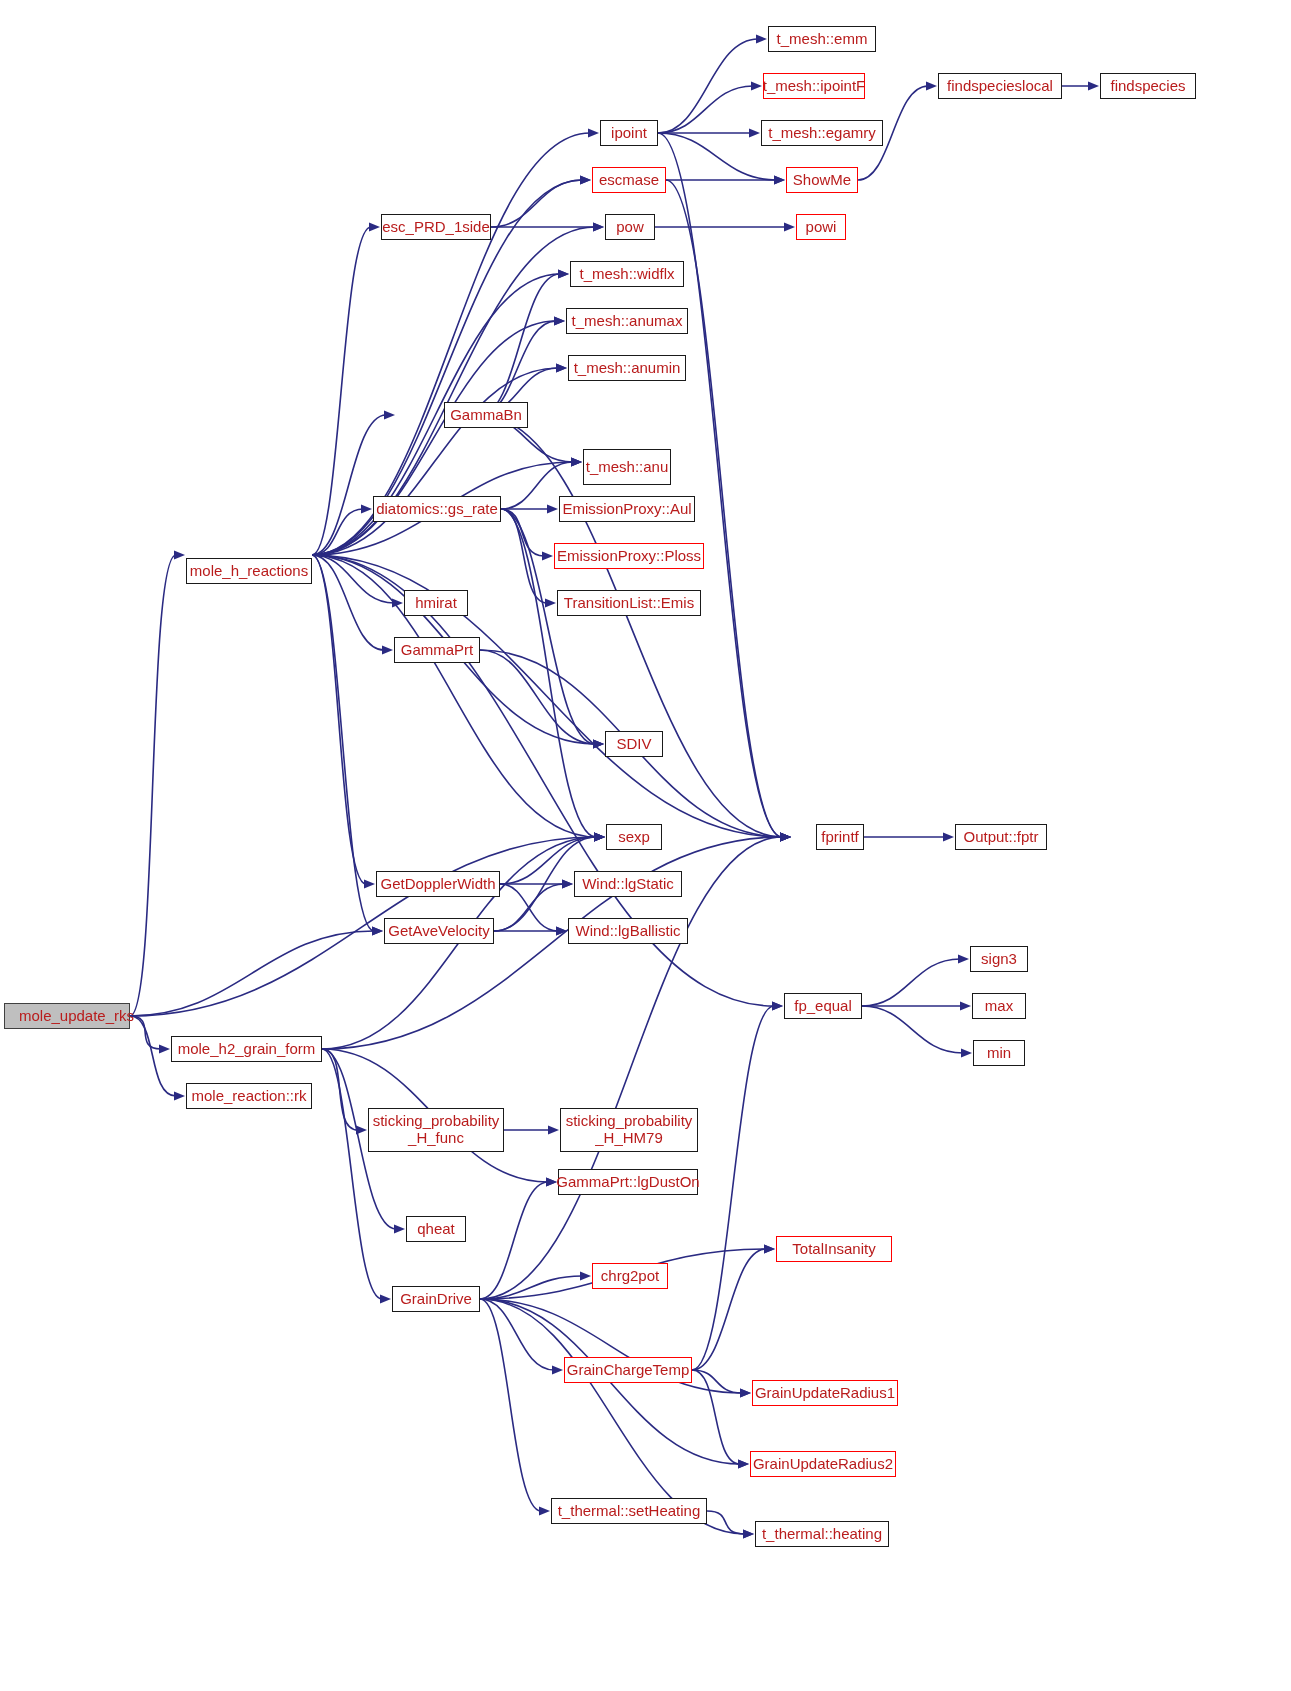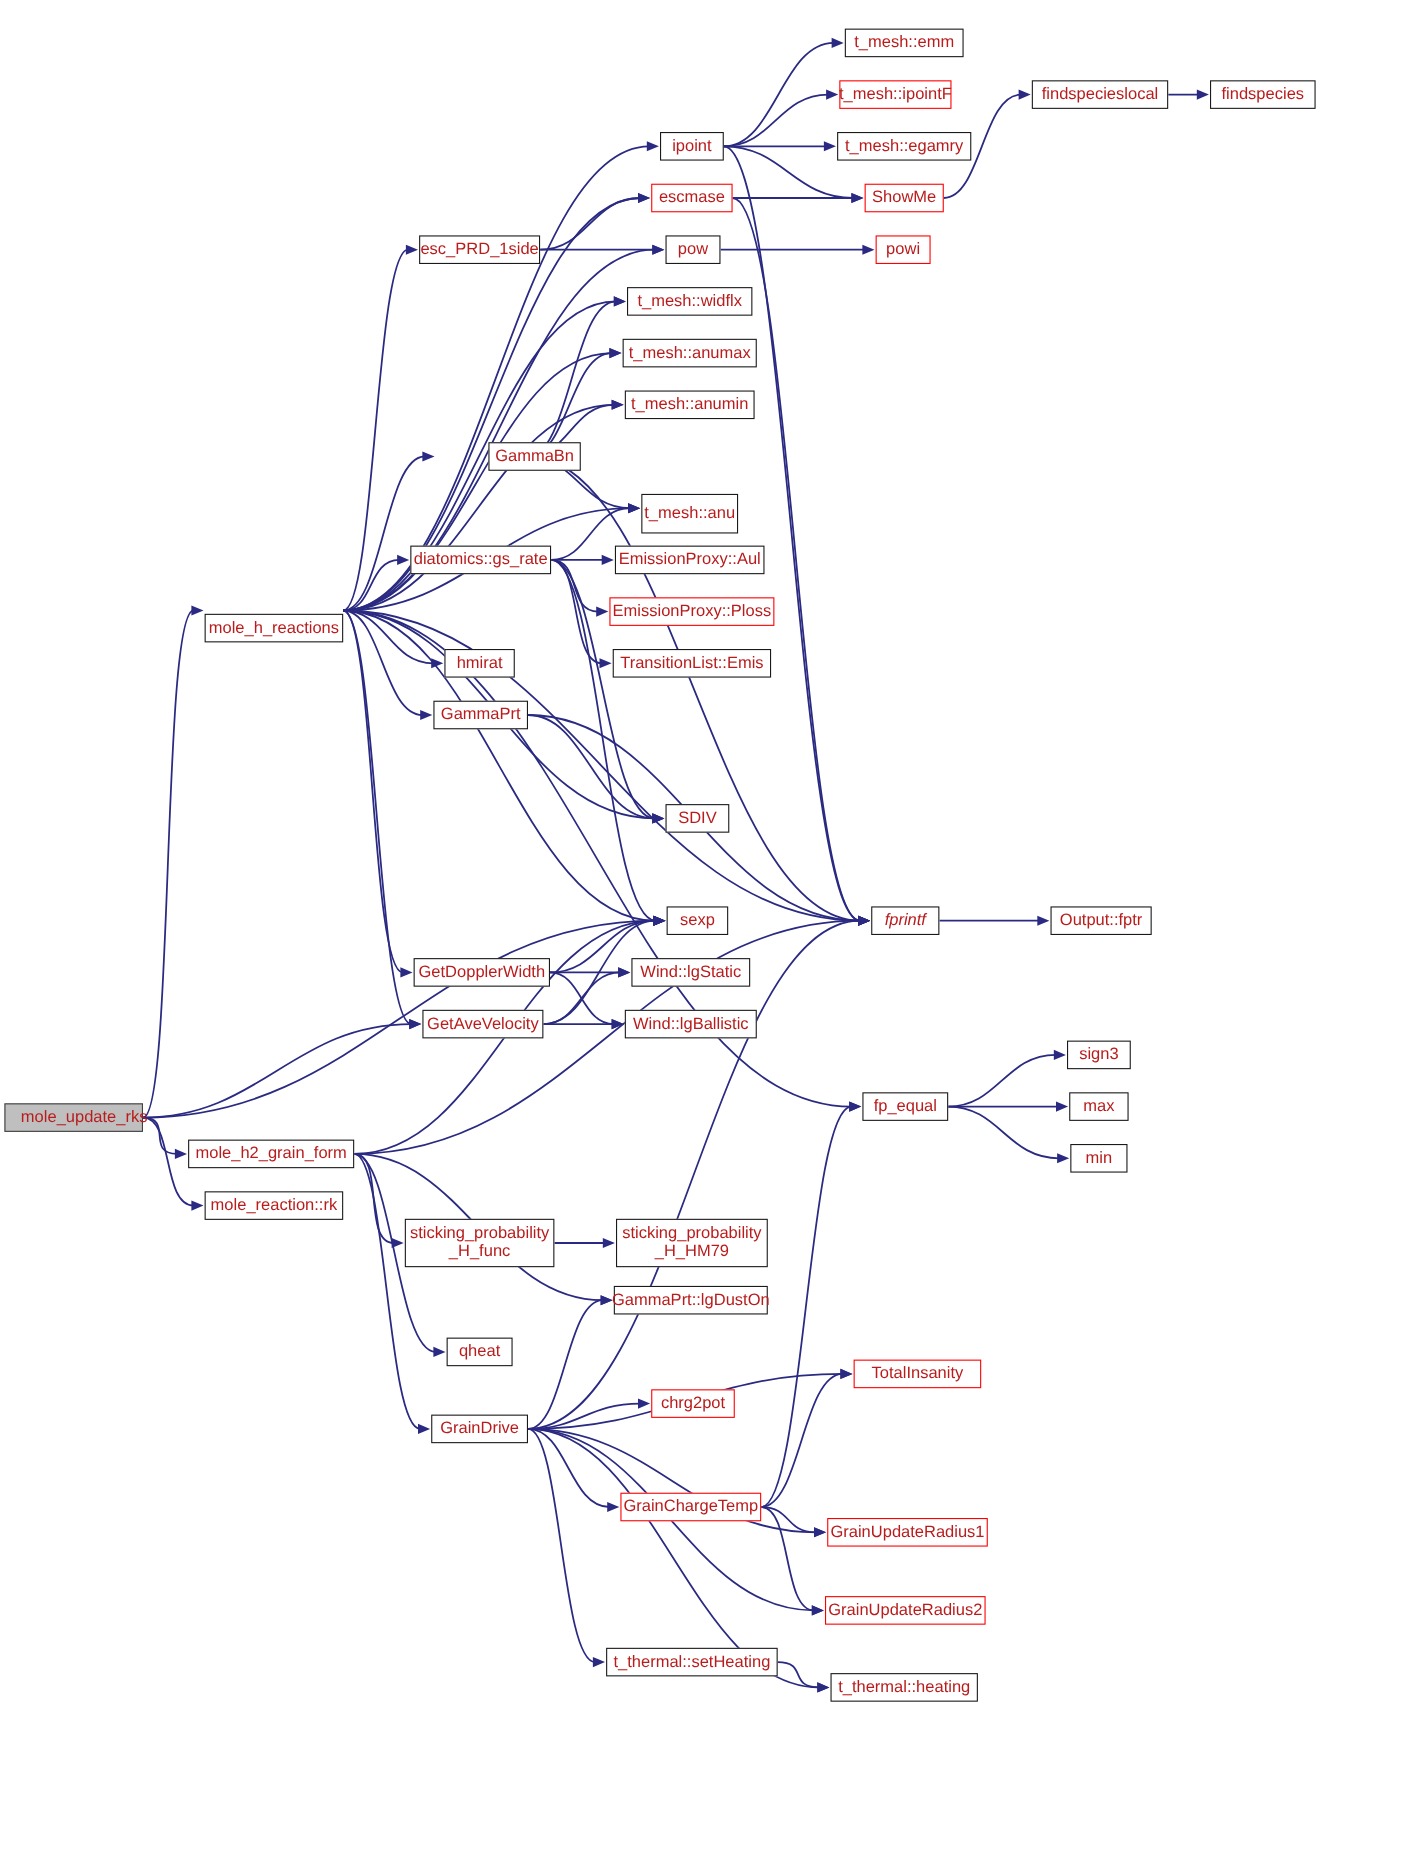--- a/index.html
+++ b/index.html
@@ -207,21 +207,21 @@
       <div class="nodebox red" style="left: 554px; top: 543px; width: 150px; height: 26px;">EmissionProxy::Ploss</div>
       <div class="nodebox" style="left: 557px; top: 590px; width: 144px; height: 26px;">TransitionList::Emis</div>
       <div class="nodebox" style="left: 404px; top: 590px; width: 64px; height: 26px;">hmirat</div>
       <div class="nodebox" style="left: 394px; top: 637px; width: 86px; height: 26px;">GammaPrt</div>
       <div class="nodebox" style="left: 605px; top: 731px; width: 58px; height: 26px;">SDIV</div>
       <div class="nodebox" style="left: 606px; top: 824px; width: 56px; height: 26px;">sexp</div>
       <div class="nodebox" style="left: 376px; top: 871px; width: 124px; height: 26px; text-align: center;">GetDopplerWidth</div>
       <div class="nodebox" style="left: 574px; top: 871px; width: 108px; height: 26px;">Wind::lgStatic</div>
       <div class="nodebox" style="left: 384px; top: 918px; width: 110px; height: 26px;">GetAveVelocity</div>
       <div class="nodebox" style="left: 568px; top: 918px; width: 120px; height: 26px;">Wind::lgBallistic</div>
-      <div class="nodebox" style="left: 792px; top: 824px; width: 62px; height: 26px; font-style: italic;">fprintf</div>
+      <div class="nodebox" style="left: 816px; top: 824px; width: 48px; height: 26px;">fprintf</div>
       <div class="nodebox" style="left: 955px; top: 824px; width: 92px; height: 26px;">Output::fptr</div>
       <div class="nodebox" style="left: 784px; top: 993px; width: 78px; height: 26px;">fp_equal</div>
       <div class="nodebox" style="left: 970px; top: 946px; width: 58px; height: 26px;">sign3</div>
       <div class="nodebox" style="left: 972px; top: 993px; width: 54px; height: 26px;">max</div>
       <div class="nodebox" style="left: 973px; top: 1040px; width: 52px; height: 26px;">min</div>
       <div class="nodebox" style="left: 368px; top: 1108px; width: 136px; height: 44px;">sticking_probability
 _H_func</div>
       <div class="nodebox" style="left: 560px; top: 1108px; width: 138px; height: 44px;">sticking_probability
 _H_HM79</div>
       <div class="nodebox" style="left: 558px; top: 1169px; width: 140px; height: 26px;">GammaPrt::lgDustOn</div>

